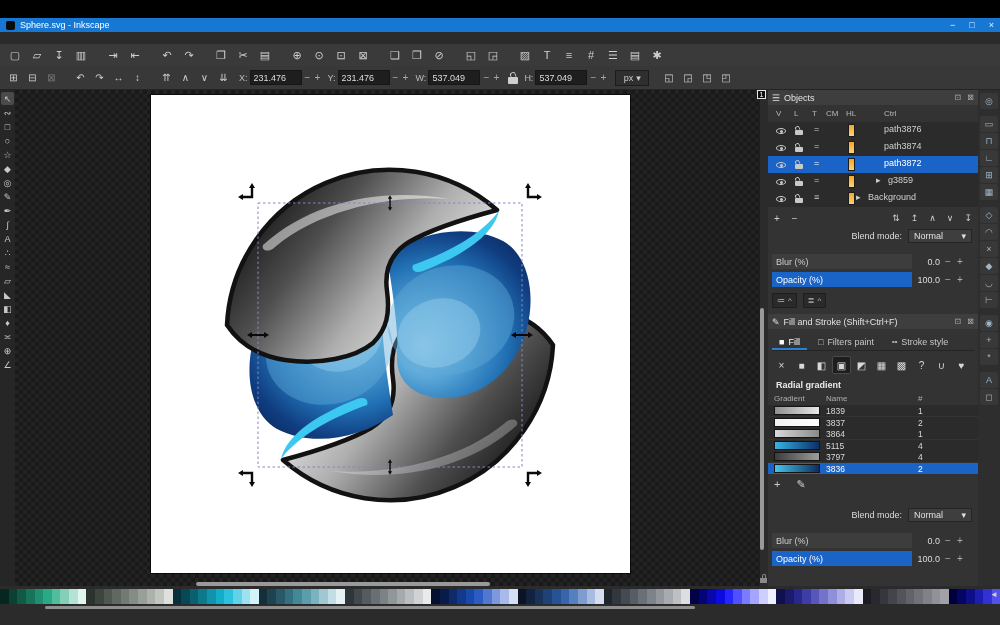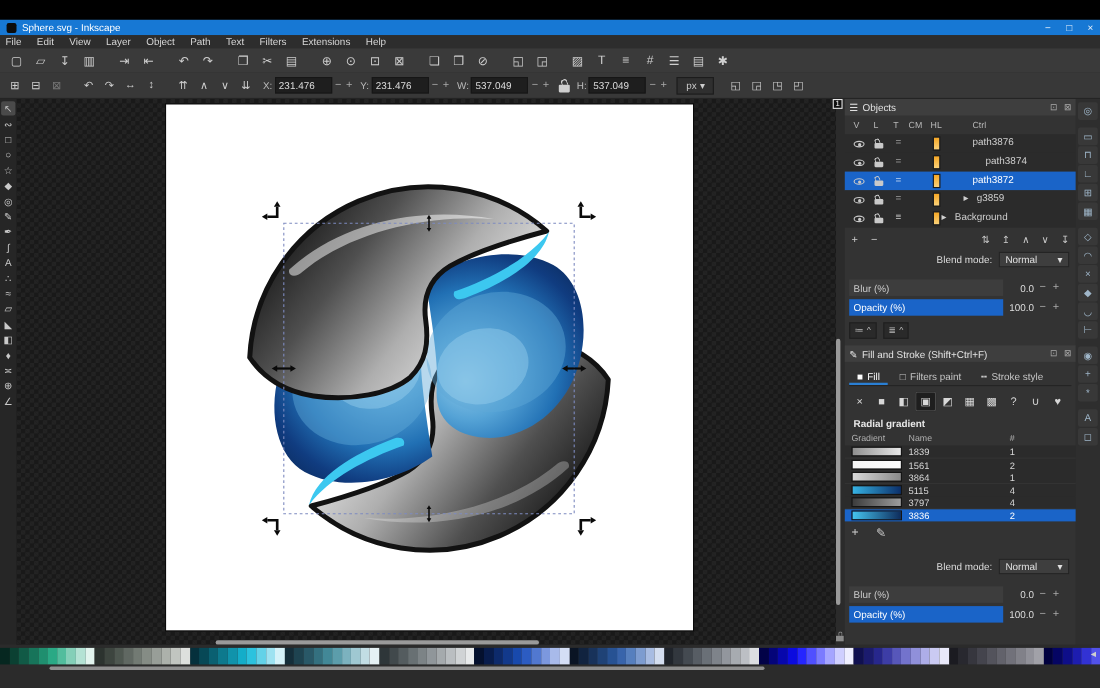--- a/index.html
+++ b/index.html
@@ -139,32 +139,20 @@
   <div class="abs titlebar">
     <div class="appicon"></div>
     <span>Sphere.svg - Inkscape</span>
     <div class="wincontrols" id="wincontrols">
         <span>−</span>
         <span>□</span>
         <span>×</span>
       </div>
   </div>
 
-  <div class="abs menubar" id="menubar">
-      <span>File</span>
-      <span>Edit</span>
-      <span>View</span>
-      <span>Layer</span>
-      <span>Object</span>
-      <span>Path</span>
-      <span>Text</span>
-      <span>Filters</span>
-      <span>Extensions</span>
-      <span>Help</span>
-    </div>
   <div class="abs toolbar1" id="toolbar1">
       <div class="tbtn">▢</div>
       <div class="tbtn">▱</div>
       <div class="tbtn">↧</div>
       <div class="tbtn">▥</div>
       <div class="tsep"></div>
       <div class="tbtn">⇥</div>
       <div class="tbtn">⇤</div>
       <div class="tsep"></div>
       <div class="tbtn">↶</div>
@@ -400,21 +388,21 @@
         <span class="cell" style="left: 116px;">path3876</span>
       </div>
       <div class="orow" style="top: 49px;">
         <div class="eye"></div>
         <div class="padlock">
           <div class="shack"></div>
           <div class="bodyy"></div>
         </div>
         <span class="cell" style="left: 46px;">=</span>
         <div class="hlbar"></div>
-        <span class="cell" style="left: 128px;">path3874</span>
+        <span class="cell" style="left: 116px;">path3874</span>
       </div>
       <div class="orow sel" style="top: 66px;">
         <div class="eye"></div>
         <div class="padlock">
           <div class="shack"></div>
           <div class="bodyy"></div>
         </div>
         <span class="cell" style="left: 46px;">=</span>
         <div class="hlbar"></div>
         <span class="cell" style="left: 116px;">path3872</span>
@@ -521,21 +509,21 @@
         <span style="left: 52px;">Name</span>
         <span style="left: 144px;">#</span>
       </div>
       <div class="grow" style="top: 315px;">
         <div class="sw" style="background: linear-gradient(to right, rgb(143, 143, 143), rgb(233, 233, 233));"></div>
         <span class="nm">1839</span>
         <span class="ct">1</span>
       </div>
       <div class="grow" style="top: 326.5px;">
         <div class="sw" style="background: linear-gradient(to right, rgb(243, 243, 243), rgb(253, 253, 253));"></div>
-        <span class="nm">1561</span>
+        <span class="nm">3837</span>
         <span class="ct">2</span>
       </div>
       <div class="grow" style="top: 338px;">
         <div class="sw" style="background: linear-gradient(to right, rgb(217, 217, 217), rgb(138, 138, 138));"></div>
         <span class="nm">3864</span>
         <span class="ct">1</span>
       </div>
       <div class="grow" style="top: 349.5px;">
         <div class="sw" style="background: linear-gradient(to right, rgb(54, 179, 228), rgb(11, 47, 106));"></div>
         <span class="nm">5115</span>

